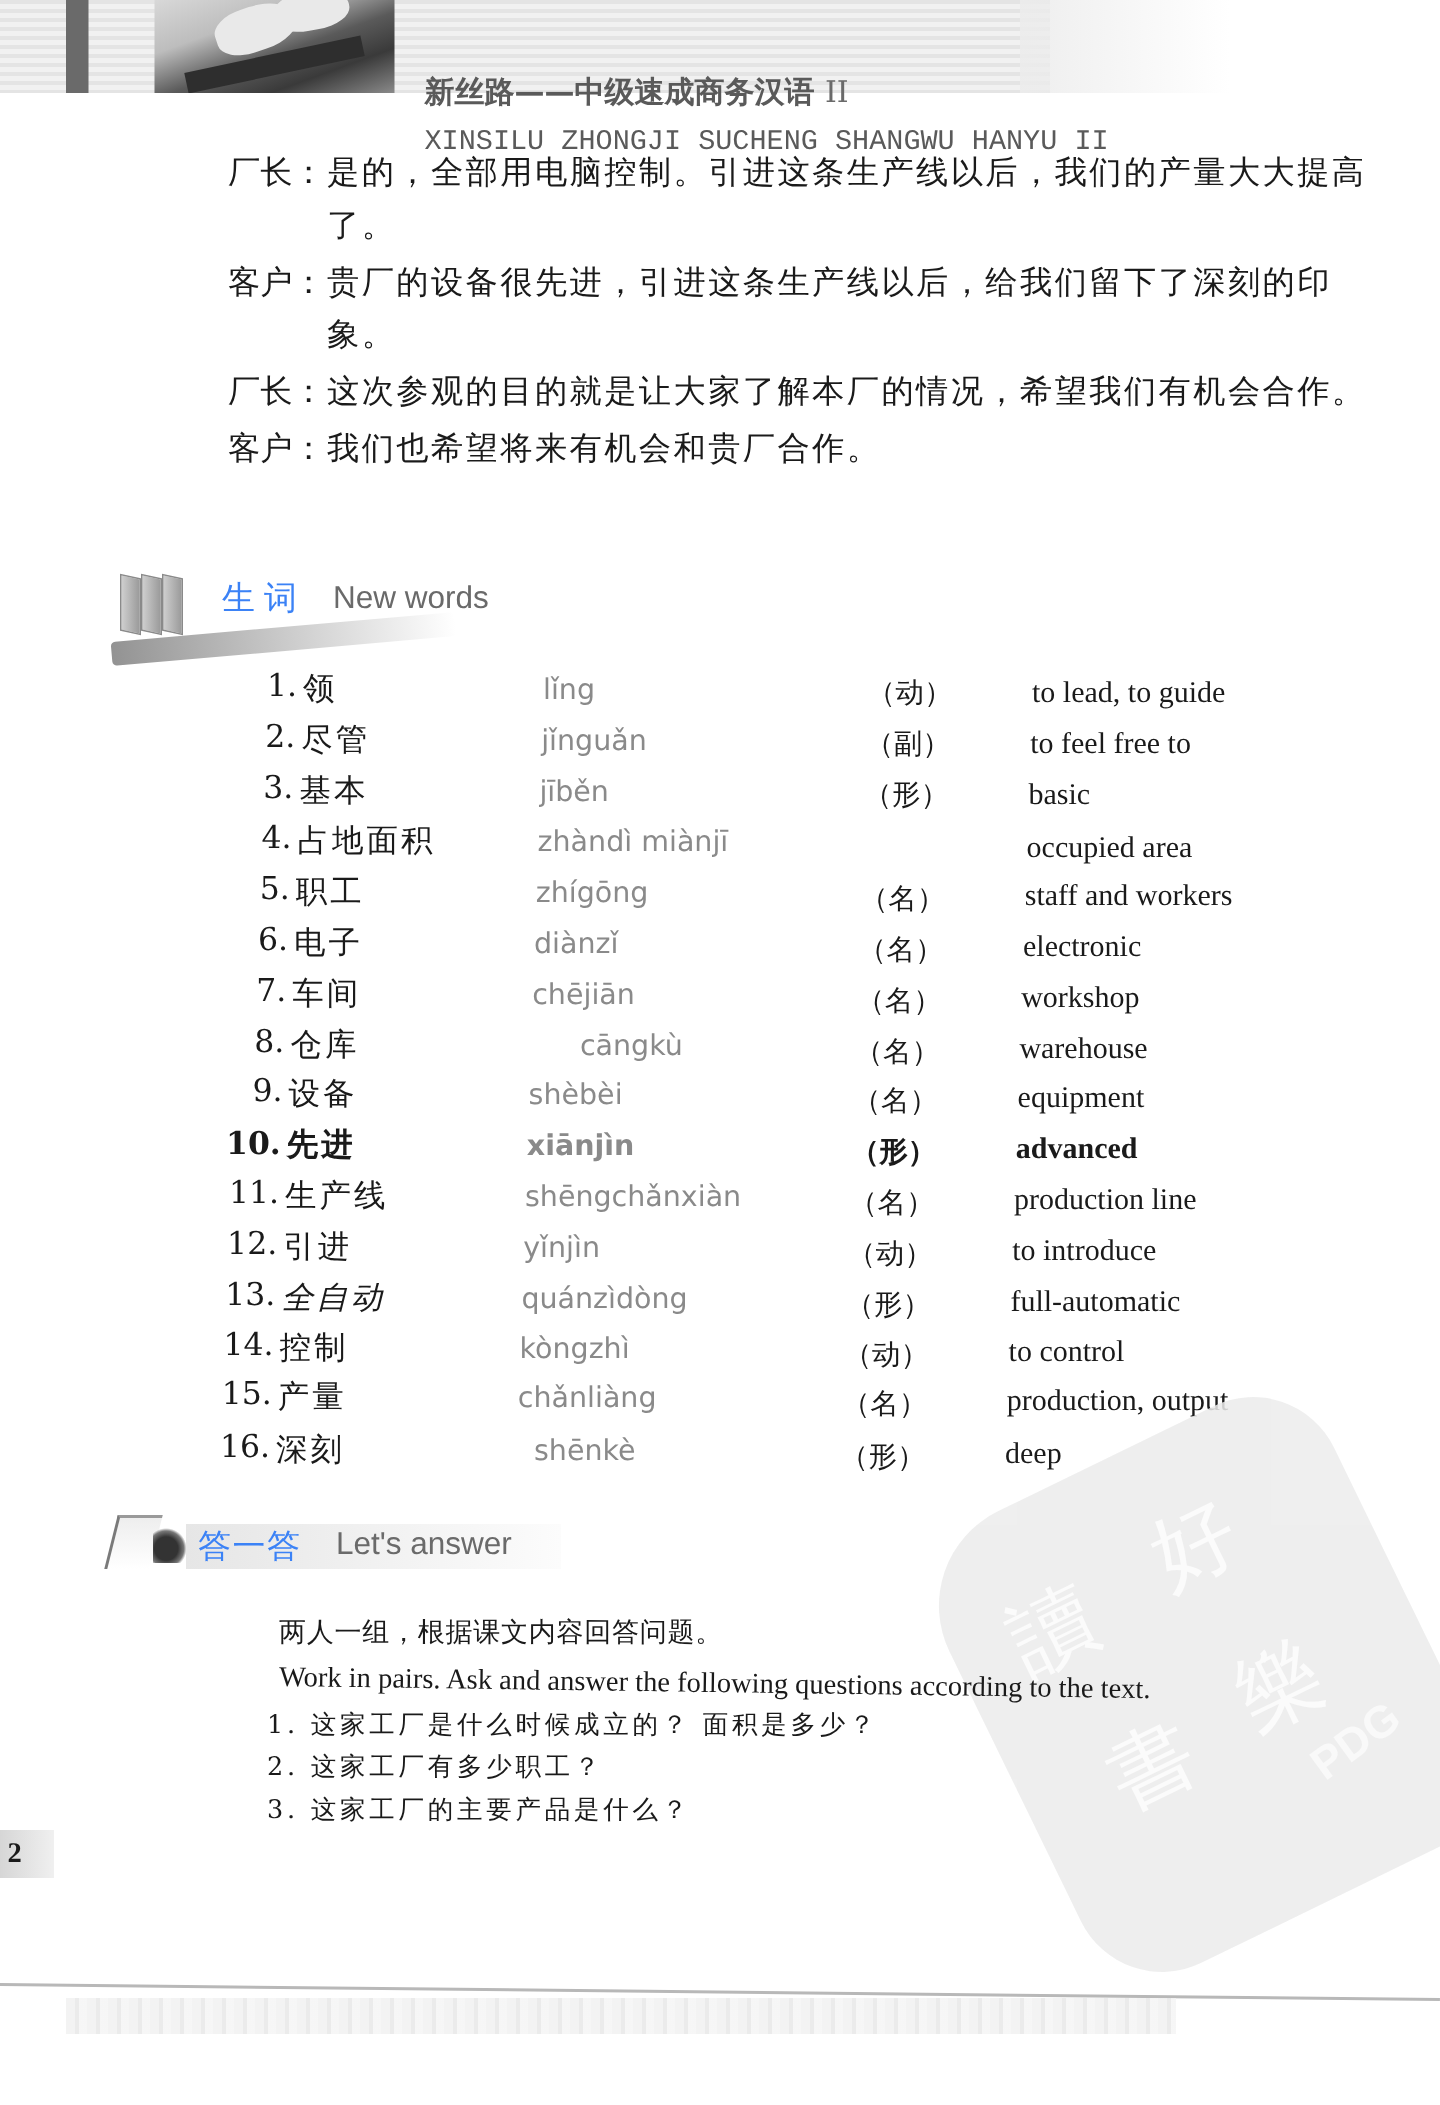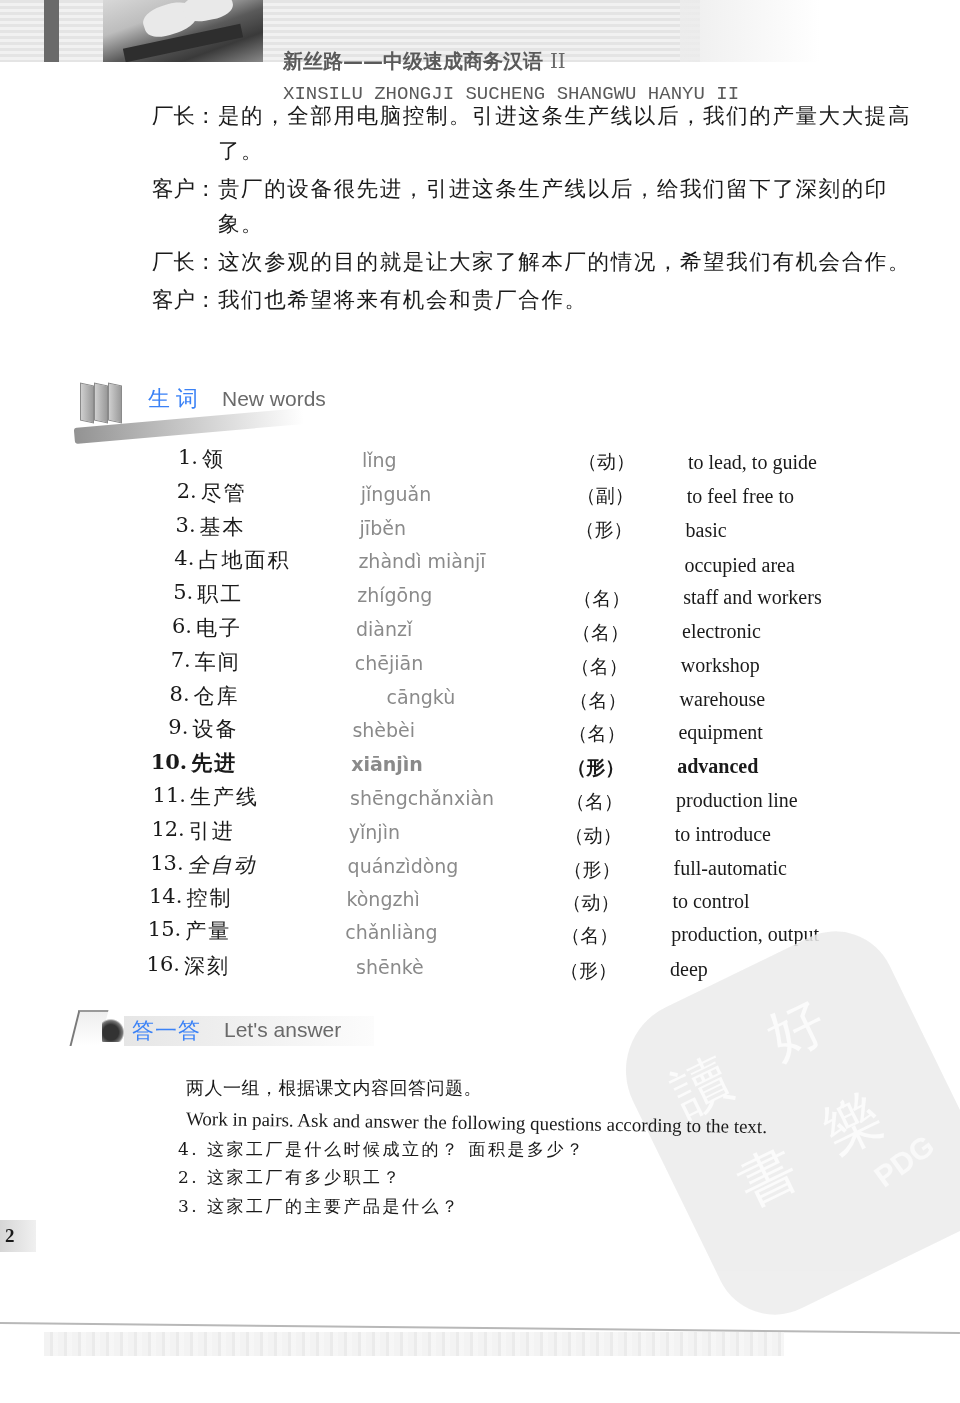--- a/index.html
+++ b/index.html
@@ -252,20 +252,20 @@
   <div class="ans-bar"></div>
   <div class="folder"></div>
   <div class="brushes"></div>
   <span class="sec-label-cn">答一答</span>
   <span class="sec-label-en">Let's answer</span>
 </div>
 
 <div class="exercise">
   <div class="ex-instr-cn">两人一组，根据课文内容回答问题。</div>
   <div class="ex-instr-en">Work in pairs. Ask and answer the following questions according to the text.</div>
-  <div class="ex-q" style="top:62px">4. 这家工厂是什么时候成立的？ 面积是多少？</div>
+  <div class="ex-q" style="top:62px">1. 这家工厂是什么时候成立的？ 面积是多少？</div>
   <div class="ex-q" style="top:90px">2. 这家工厂有多少职工？</div>
   <div class="ex-q" style="top:119px">3. 这家工厂的主要产品是什么？</div>
 </div>
 
 <div class="page-num">2</div>
 <div class="bottom-edge"></div>
 <div class="bottom-ghost"></div>
 
 </body></html>

